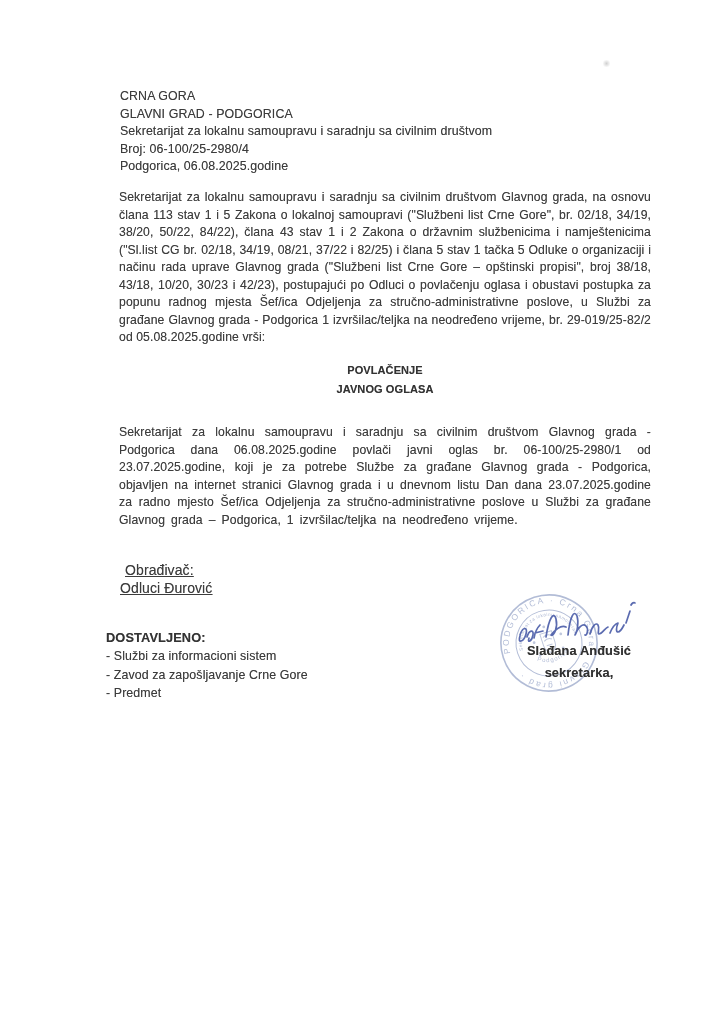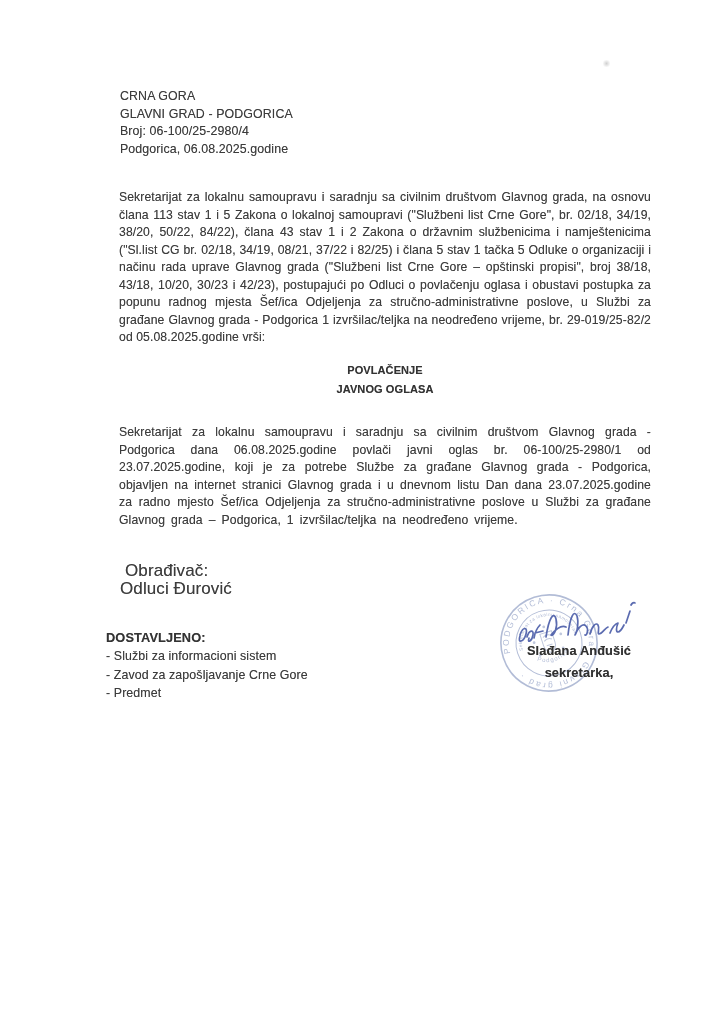--- a/index.html
+++ b/index.html
@@ -31,21 +31,21 @@
   .para-1{top:189px;}
   .para-2{top:424px;word-spacing:2.5px;}
   .doc-title{
     position:absolute;left:107px;top:361px;width:532px;
     text-align:center;font-weight:bold;
     font-size:11px;line-height:18.8px;
     color:#333333;
   }
   .processor-block{
     position:absolute;left:108px;top:562px;
-    font-size:17px;line-height:17.5px;
+    font-size:14px;line-height:17.5px;text-decoration:underline;
   }
   .processor-block .label{padding-left:5px;}
   .distribution-block{
     position:absolute;left:94px;top:629px;
     font-size:12.4px;line-height:18.4px;
   }
   .distribution-block .label{font-weight:bold;font-size:12.8px;color:#333;}
   .signature-block{
     position:absolute;left:488px;top:640px;width:158px;
     text-align:center;font-weight:bold;
@@ -67,20 +67,21 @@
 </head>
 <body>
 
 <div class="page">
 
   <div class="speck"></div>
 
   <div class="header-block scan-text">
     <div>CRNA GORA</div>
     <div>GLAVNI GRAD - PODGORICA</div>
+    <div>Sekretarijat za lokalnu samoupravu i saradnju sa civilnim društvom</div>
     <div>Broj: 06-100/25-2980/4</div>
     <div>Podgorica, 06.08.2025.godine</div>
   </div>
 
   <div class="para para-1 scan-text">Sekretarijat za lokalnu samoupravu i saradnju sa civilnim društvom Glavnog grada, na osnovu člana 113 stav 1 i 5 Zakona o lokalnoj samoupravi ("Službeni list Crne Gore", br. 02/18, 34/19, 38/20, 50/22, 84/22), člana 43 stav 1 i 2 Zakona o državnim službenicima i namještenicima ("Sl.list CG br. 02/18, 34/19, 08/21, 37/22 i 82/25) i člana 5 stav 1 tačka 5 Odluke o organizaciji i načinu rada uprave Glavnog grada ("Službeni list Crne Gore – opštinski propisi", broj 38/18, 43/18, 10/20, 30/23 i 42/23), postupajući po Odluci o povlačenju oglasa i obustavi postupka za popunu radnog mjesta Šef/ica Odjeljenja za stručno-administrativne poslove, u Službi za građane Glavnog grada - Podgorica 1 izvršilac/teljka na neodređeno vrijeme, br. 29-019/25-82/2 od 05.08.2025.godine vrši:</div>
 
   <div class="doc-title scan-text">
     <div>POVLAČENJE</div>
     <div>JAVNOG OGLASA</div>
   </div>

